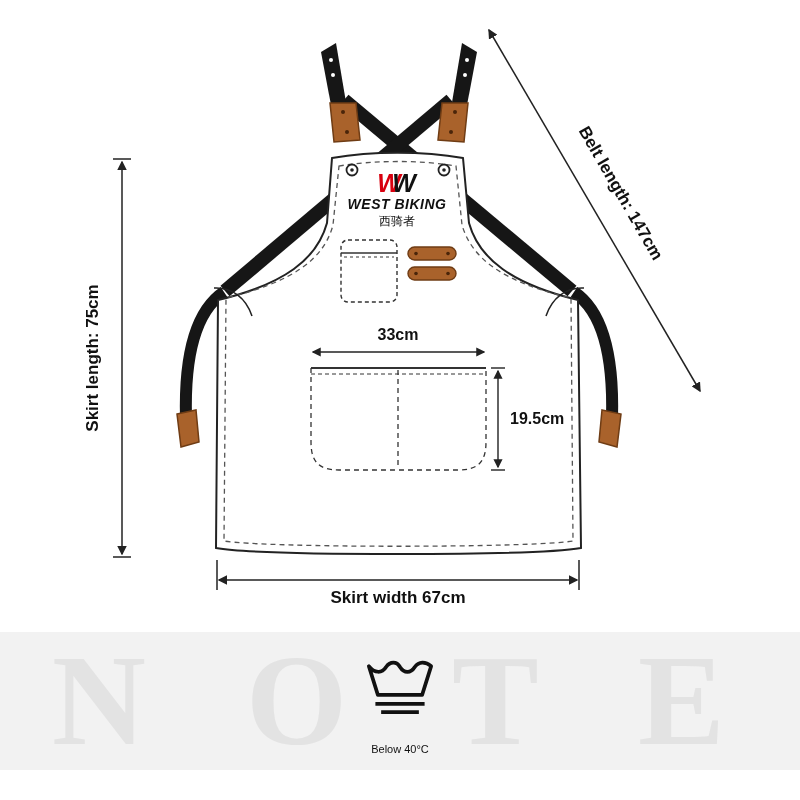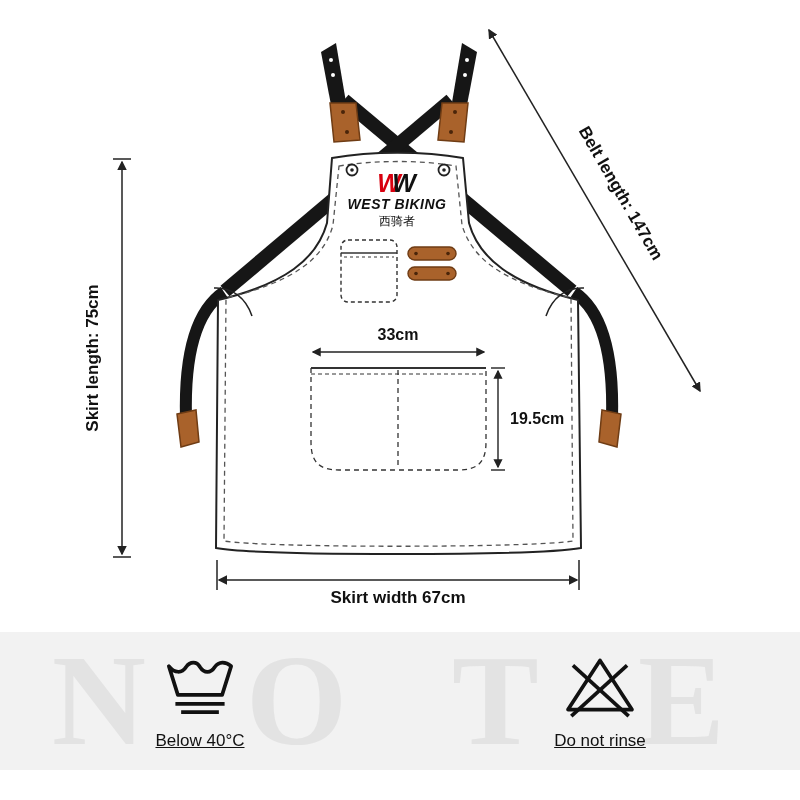--- a/index.html
+++ b/index.html
@@ -7,21 +7,21 @@
   .canvas{position:relative;width:800px;height:800px;background:#fff;overflow:hidden;}
   svg.apron{position:absolute;top:0;left:0;}
   svg text{font-family:"Liberation Sans",sans-serif;}
   .care-band{position:absolute;left:0;top:632px;width:800px;height:138px;background:#f2f2f2;overflow:hidden;}
   .wm{position:absolute;top:0;font-family:"Liberation Serif",serif;font-weight:700;font-size:130px;line-height:1.05;color:#e3e3e3;user-select:none;}
   .wm0{left:52px}.wm1{left:246px}.wm2{left:452px}.wm3{left:638px}
   .care-items{position:absolute;left:0;top:0;width:100%;height:100%;display:flex;}
   .care-item{flex:1;display:flex;flex-direction:column;align-items:center;padding-top:12px;}
   .care-icon{width:82px;height:82px;}
   .care-icon svg{width:100%;height:100%;}
-  .care-label{margin-top:5px;font-size:17px;color:#111;text-decoration:underline;}
+  .care-label{margin-top:17px;font-size:11px;color:#111;}
 </style>
 </head>
 <body>
 
 <div class="canvas">
 
   <svg class="apron" width="800" height="632" viewBox="0 0 800 632">
     <defs>
       <marker id="arr" viewBox="0 0 10 10" refX="8.5" refY="5" markerWidth="6.5" markerHeight="6.5" orient="auto-start-reverse">
         <path d="M0,0 L10,5 L0,10 Z" fill="#222"></path>
@@ -146,29 +146,19 @@
         <div class="care-icon">
           <svg viewBox="0 0 100 100">
             <path d="M 12 27 C 19 36 28 36 33 28 C 38 21 46 21 50 28 C 55 36 63 36 68 28 C 73 21 81 21 88 27 L 77 62 L 23 62 Z" fill="none" stroke="#111" stroke-width="4.5" stroke-linejoin="round"></path>
             <line x1="20" y1="73" x2="80" y2="73" stroke="#111" stroke-width="4.5"></line>
             <line x1="27" y1="83" x2="73" y2="83" stroke="#111" stroke-width="4.5"></line>
           </svg>
         </div>
         <div class="care-label">Below 40°C</div>
       </div>
 
-      <div class="care-item">
-        <div class="care-icon">
-          <svg viewBox="0 0 100 100">
-            <path d="M 50 20 L 89 80 L 11 80 Z" fill="none" stroke="#111" stroke-width="4.5" stroke-linejoin="round"></path>
-            <line x1="17" y1="26" x2="85" y2="88" stroke="#111" stroke-width="4.5"></line>
-            <line x1="83" y1="26" x2="15" y2="88" stroke="#111" stroke-width="4.5"></line>
-          </svg>
-        </div>
-        <div class="care-label">Do not rinse</div>
-      </div>
 
 
 
     </div>
   </div>
 
 </div>
 
 </body></html>

